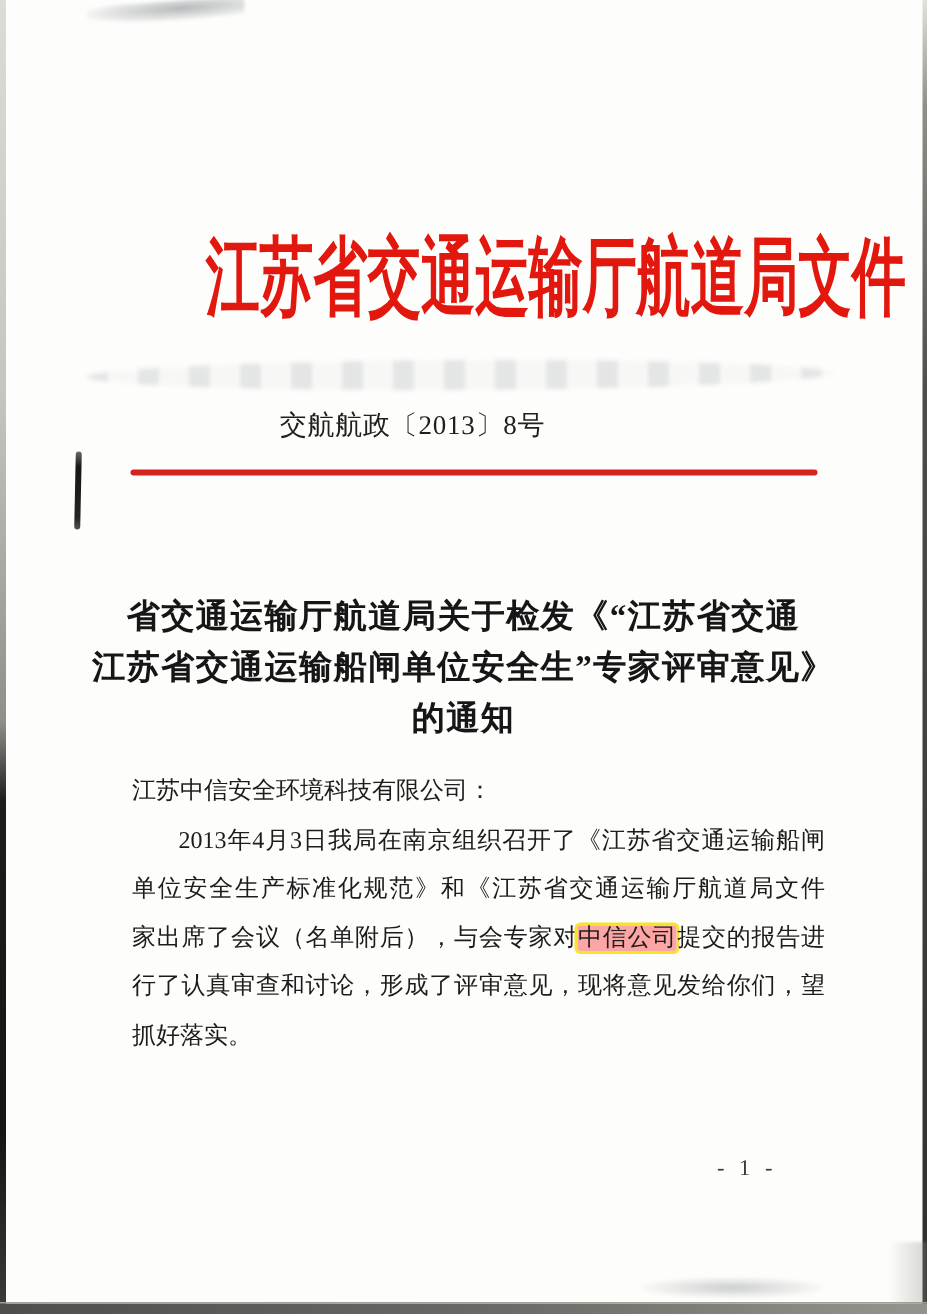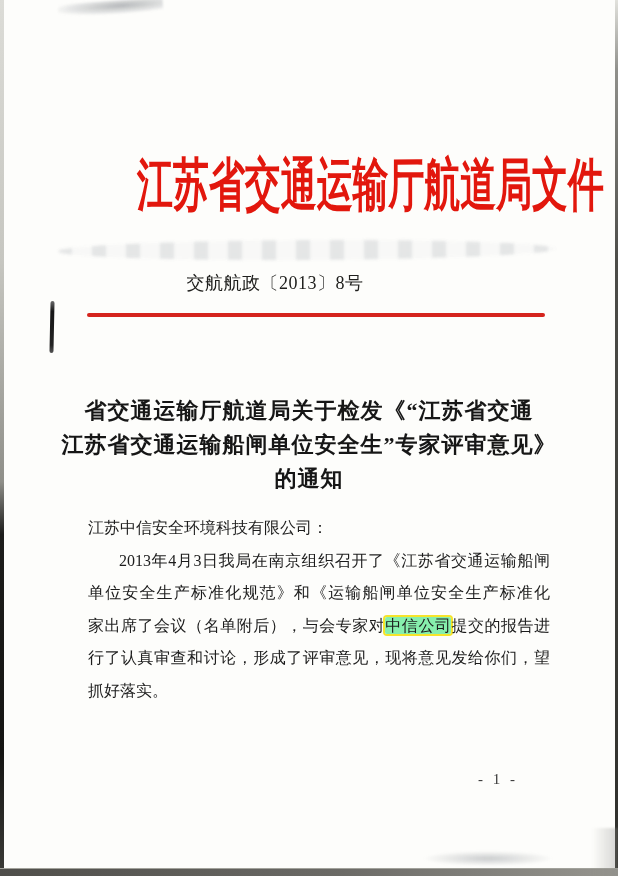--- a/index.html
+++ b/index.html
@@ -78,21 +78,21 @@
 
   <div class="doc-title" id="title-lines">
       <div class="title-line">省交通运输厅航道局关于检发《“江苏省交通</div>
       <div class="title-line">江苏省交通运输船闸单位安全生”专家评审意见》</div>
       <div class="title-line">的通知</div>
     </div>
 
   <div class="body-block" id="body-lines">
       <div class="body-line"><span>江苏中信安全环境科技有限公司：</span></div>
       <div class="body-line just ind"><span>2013年4月3日我局在南京组织召开了《江苏省交通运输船闸</span></div>
-      <div class="body-line just"><span>单位安全生产标准化规范》和《运输船闸单位安全生产标准化</span></div>
-      <div class="body-line just"><span>家出席了会议（名单附后），与会专家对</span><span class="hl" style="background: #86efac; box-shadow: rgb(246, 228, 42) 0px 0px 0px 2px;">中信公司</span><span>提交的报告进</span></div>
+      <div class="body-line just"><span>单位安全生产标准化规范》和《江苏省交通运输厅航道局文件</span></div>
+      <div class="body-line just"><span>家出席了会议（名单附后），与会专家对</span><span class="hl" style="background: #fca5a5; box-shadow: rgb(246, 228, 42) 0px 0px 0px 2px;">中信公司</span><span>提交的报告进</span></div>
       <div class="body-line just"><span>行了认真审查和讨论，形成了评审意见，现将意见发给你们，望</span></div>
       <div class="body-line"><span>抓好落实。</span></div>
     </div>
 
   <div class="page-no">- 1 -</div>
 
 </div>
 
 </body></html>

